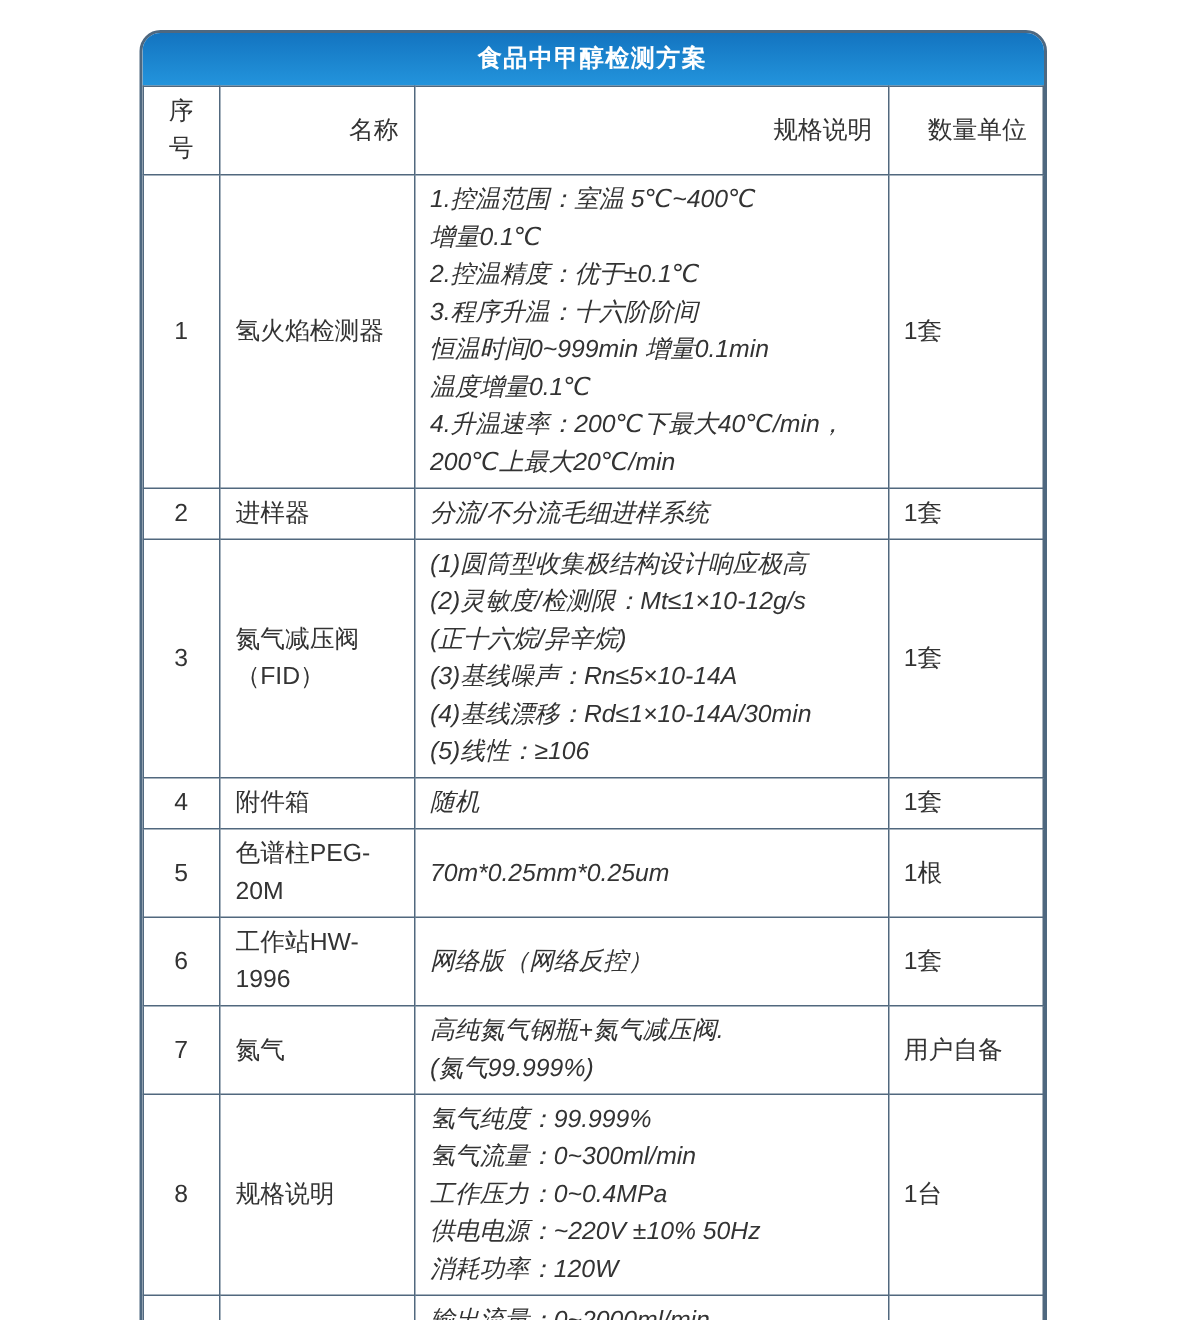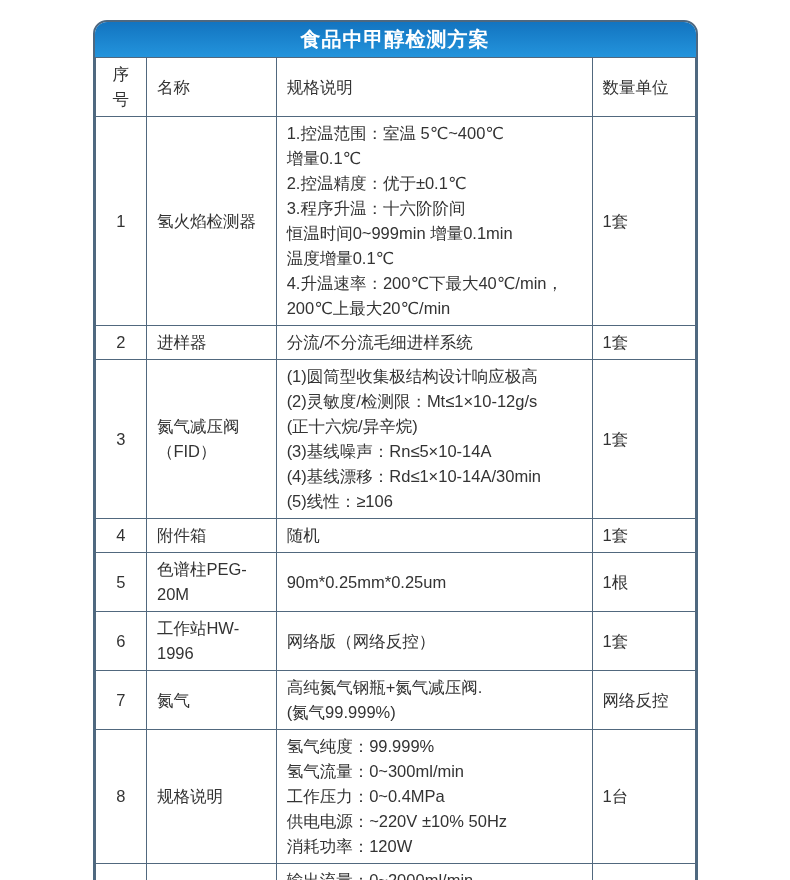--- a/index.html
+++ b/index.html
@@ -18,21 +18,21 @@
     margin: 20px auto 0 auto;
     border: 2px solid #4e6880;
     border-radius: 14px;
     overflow: hidden;
     background: #ffffff;
   }
   .title-bar {
     background: linear-gradient(180deg, #1374c0 0%, #2394dc 100%);
     color: #ffffff;
     text-align: center;
-    font-size: 20px;
+    font-size: 16px;
     font-weight: bold;
     letter-spacing: 1px;
     height: 35px;
     line-height: 35px;
   }
   table.spec-table {
     width: 100%;
     border-collapse: collapse;
     table-layout: fixed;
     font-size: 16.5px;
@@ -41,36 +41,37 @@
   .spec-table th,
   .spec-table td {
     border: 1px solid #51687e;
     vertical-align: middle;
     line-height: 25px;
     padding: 4px 10px;
     overflow: hidden;
   }
   .spec-table th {
     font-weight: normal;
-    text-align: left;
+    text-align: right;
     height: 26px;
     background: #ffffff;
   }
   .col-no    { width: 50px; }
   .col-name  { width: 126px; }
   .col-spec  { width: 307px; }
   .col-qty   { width: 100px; }
   .c-no {
     text-align: center;
     padding: 4px 2px;
   }
   th.c-no { text-align: center; }
   .c-spec {
     white-space: pre-line;
     padding: 5px 10px;
+    font-style: italic;
   }
 </style>
 </head>
 <body>
 
 <div class="sheet">
   <div class="title-bar">食品中甲醇检测方案</div>
   <table class="spec-table">
     <colgroup>
       <col class="col-no">
@@ -119,35 +120,35 @@
       </tr>
       <tr>
         <td class="c-no">4</td>
         <td>附件箱</td>
         <td class="c-spec">随机</td>
         <td>1套</td>
       </tr>
       <tr>
         <td class="c-no">5</td>
         <td>色谱柱PEG-20M</td>
-        <td class="c-spec">90m*0.25mm*0.25um</td>
+        <td class="c-spec">70m*0.25mm*0.25um</td>
         <td>1根</td>
       </tr>
       <tr>
         <td class="c-no">6</td>
         <td>工作站HW-1996</td>
         <td class="c-spec">网络版（网络反控）</td>
         <td>1套</td>
       </tr>
       <tr>
         <td class="c-no">7</td>
         <td>氮气</td>
         <td class="c-spec">高纯氮气钢瓶+氮气减压阀.
 (氮气99.999%)</td>
-        <td>网络反控</td>
+        <td>用户自备</td>
       </tr>
       <tr>
         <td class="c-no">8</td>
         <td>规格说明</td>
         <td class="c-spec">氢气纯度：99.999%
 氢气流量：0~300ml/min
 工作压力：0~0.4MPa
 供电电源：~220V ±10% 50Hz
 消耗功率：120W</td>
         <td>1台</td>

